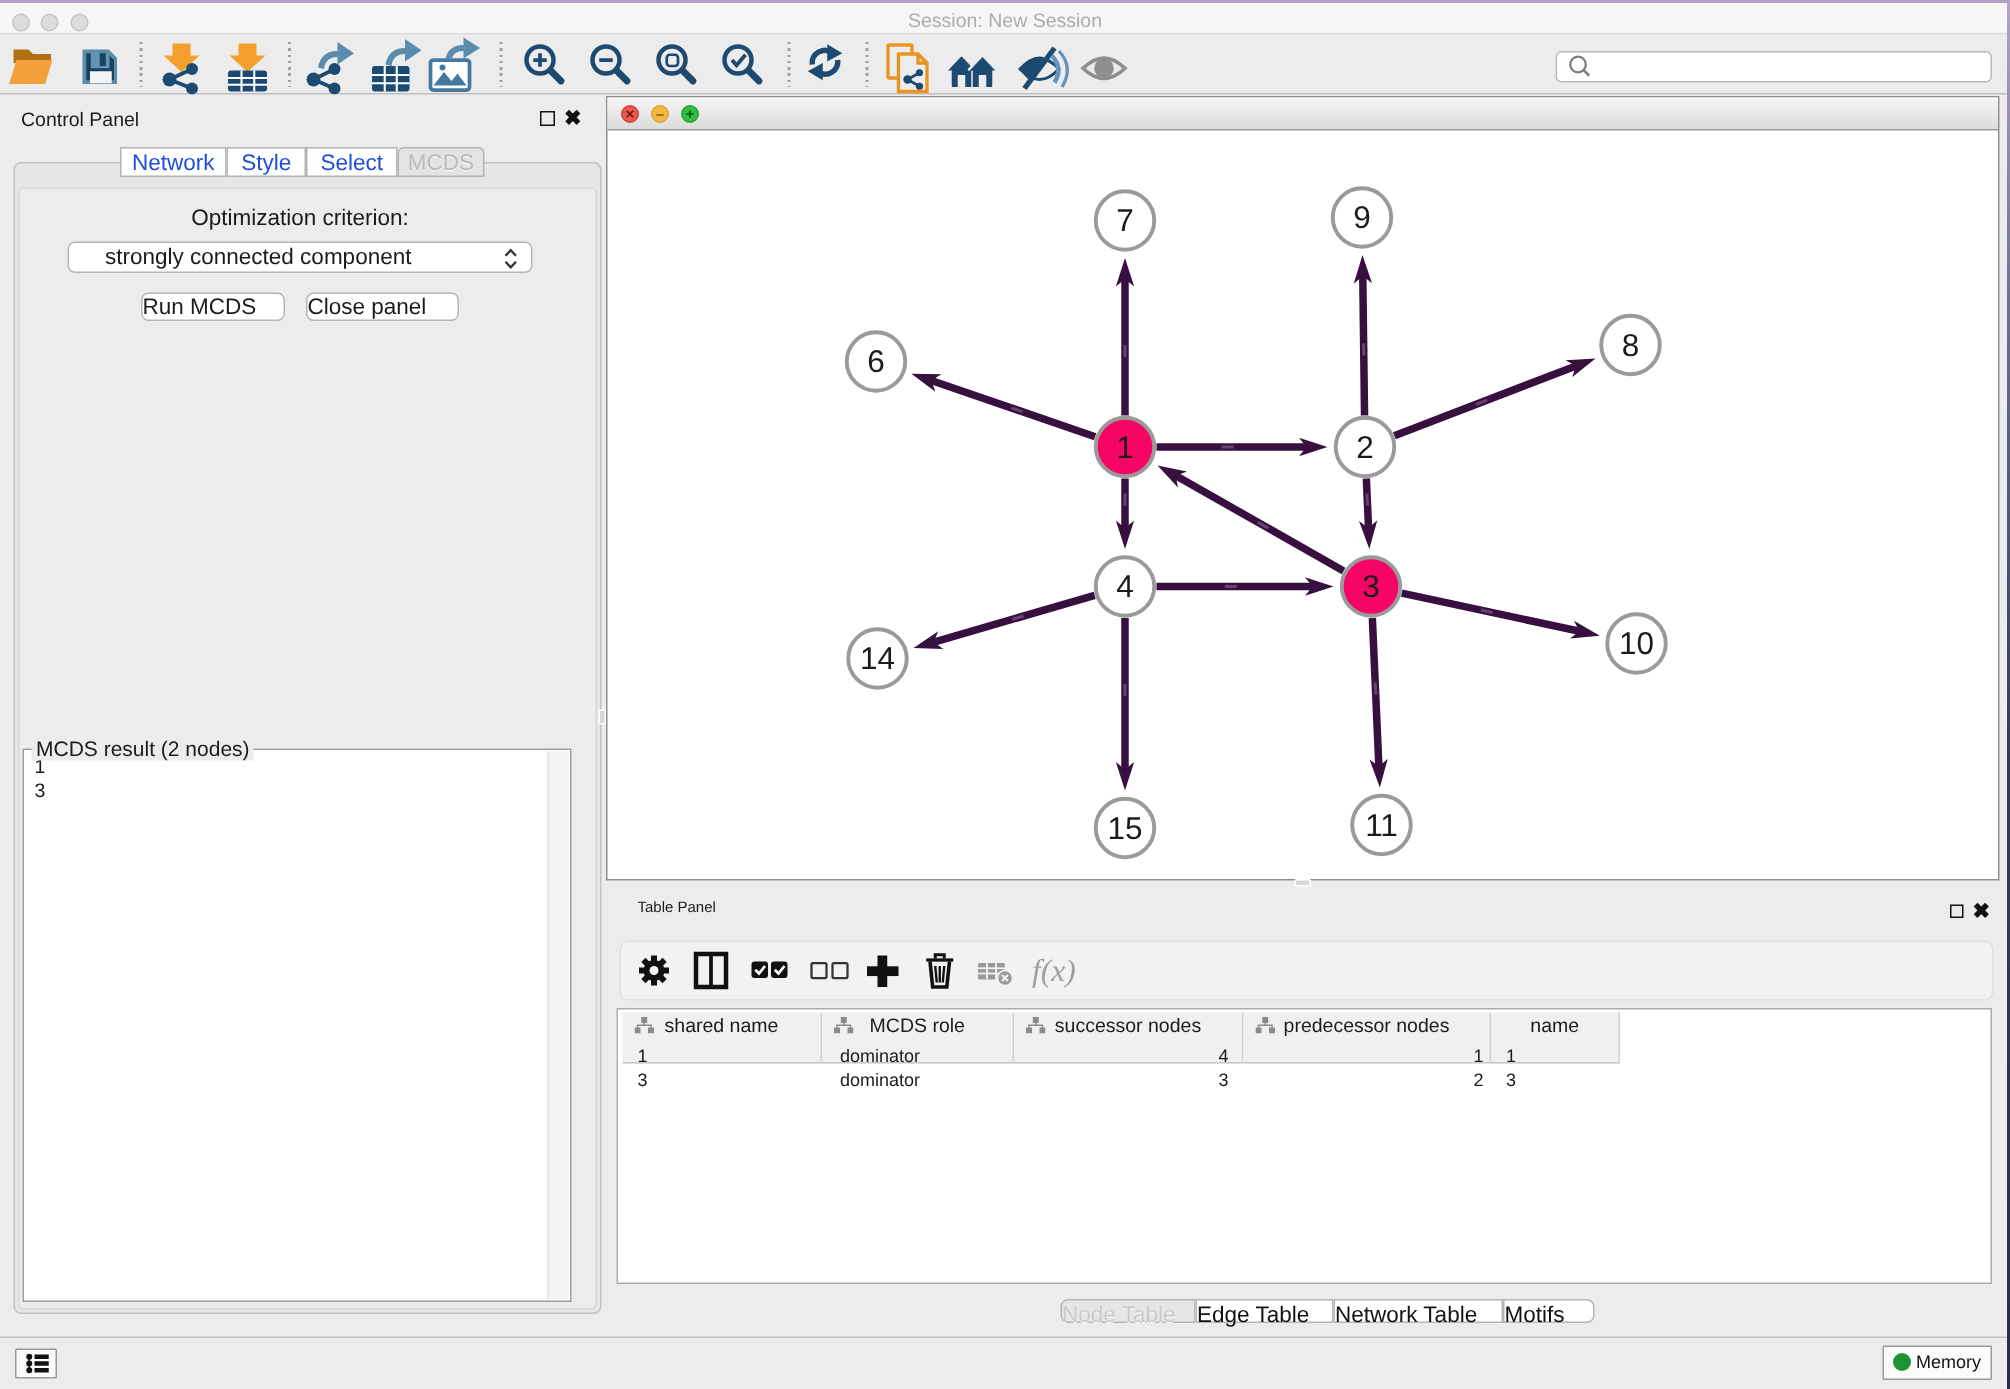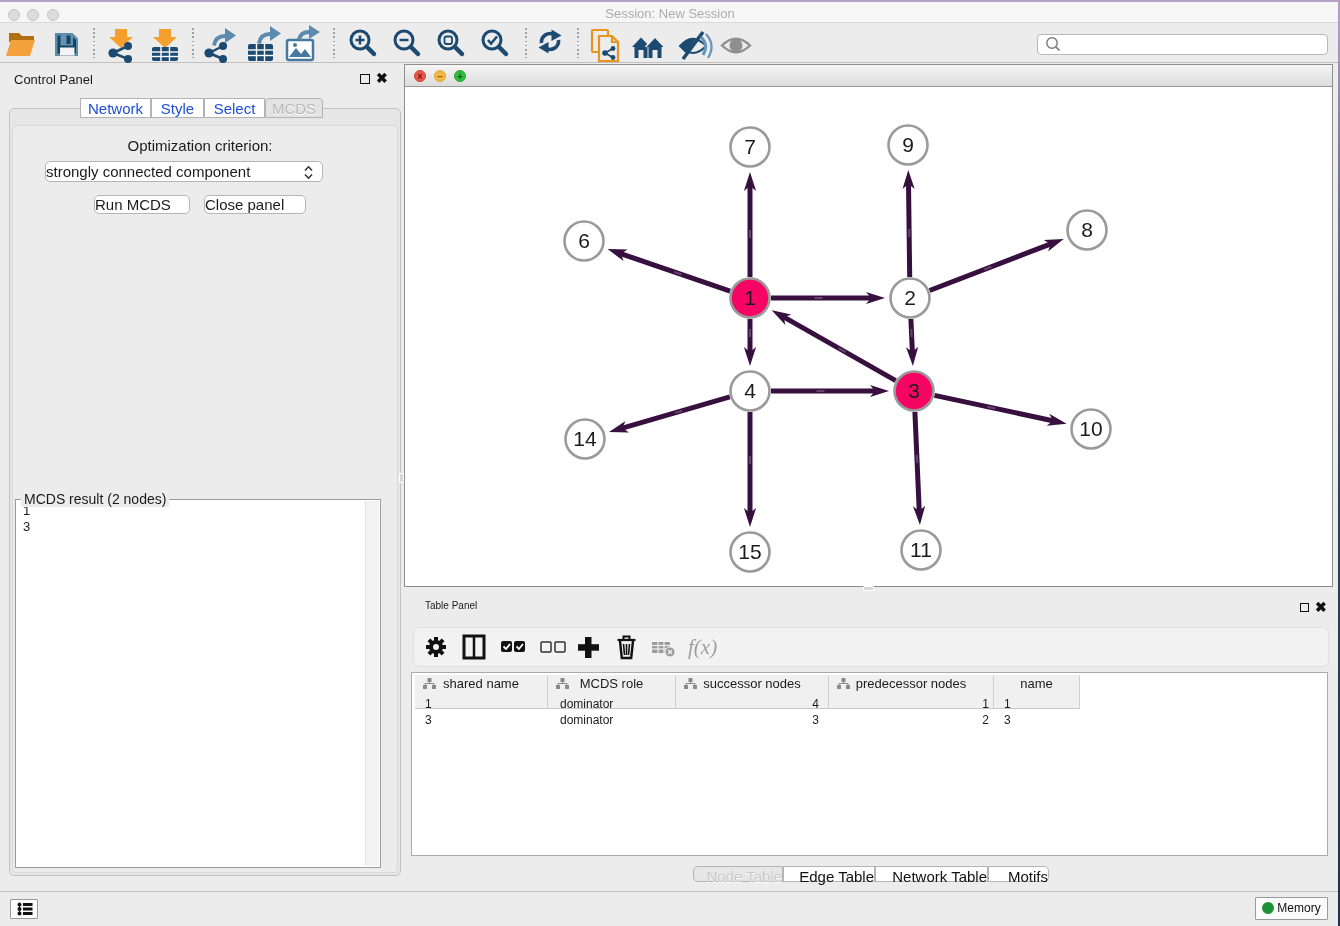--- a/index.html
+++ b/index.html
@@ -16,40 +16,40 @@
 .tsep { position:absolute; top:5px; height:30px; width:2px; background:repeating-linear-gradient(#9f9f9f 0 1.6px, rgba(0,0,0,0) 1.6px 4.2px); }
 #searchbox { left:1037px; top:11px; width:291px; height:21px; background:#fff; border:1px solid #b9b9b9; border-radius:4px; }
 
 #cp-title { left:14px; top:72px; font-size:13px; color:#1b1b1b; }
 #cp-float { left:360px; top:74px; width:10px; height:10px; border:1.5px solid #111; }
 #cp-close { left:376px; top:70px; font-size:14px; font-weight:bold; color:#111; }
 .tab { position:absolute; top:98px; height:20px; background:#fff; border:1px solid #b3b3b3; font-size:15px; color:#1d4ed8; text-align:center; line-height:19px; }
 #cp-outer { left:9px; top:108px; width:392px; height:768px; background:#e6e6e6; border:1px solid #c2c2c2; border-radius:5px; }
 #cp-inner { left:12px; top:125px; width:386px; height:748px; background:#ececec; border:1px solid #d8d8d8; border-radius:4px; }
 #opt-label { left:0px; top:137px; width:400px; text-align:center; font-size:15px; color:#1b1b1b; }
-#combo { left:45px; top:161px; width:278px; height:21px; background:#fff; border:1px solid #b5b5b5; border-radius:5px; font-size:15px; color:#1b1b1b; line-height:19px; padding-left:0; }
+#combo { left:45px; top:161px; width:310px; height:21px; background:#fff; border:1px solid #b5b5b5; border-radius:5px; font-size:15px; color:#1b1b1b; line-height:19px; padding-left:24px; }
 .btn { position:absolute; top:195px; height:19px; background:#fff; border:1px solid #b5b5b5; border-radius:5px; font-size:15px; color:#1b1b1b; line-height:17px; }
 #mcds-legend { left:21px; top:491px; font-size:14px; color:#1b1b1b; background:#ececec; padding:0 3px; z-index:3; }
 #mcds-box { left:15px; top:499px; width:366px; height:369px; background:#fff; border:1px solid #9c9c9c; z-index:2; }
 #mcds-scroll { position:absolute; right:1px; top:1px; width:14px; height:365px; background:#f3f3f3; border-left:1px solid #e0e0e0; }
 #mcds-text { position:absolute; left:7px; top:3px; font-size:13px; color:#1b1b1b; line-height:16px; }
 
 #netwin { left:404px; top:64px; width:929px; height:523px; border:1px solid #8e8e8e; background:#fff; }
 #net-titlebar { position:absolute; left:0; top:0; width:100%; height:22px; background:linear-gradient(#f5f5f5,#dcdcdc); border-bottom:1px solid #9a9a9a; }
 #net-title { position:absolute; left:0; top:4px; width:100%; text-align:center; font-size:13px; font-weight:bold; color:#111; }
 .mac { position:absolute; top:5px; width:12px; height:12px; border-radius:50%; font-size:10px; font-weight:bold; text-align:center; line-height:12px; }
 
 #tp-title { left:425px; top:600px; font-size:10px; color:#1b1b1b; }
 #tp-float { left:1300px; top:603px; width:9px; height:9px; border:1.5px solid #111; }
 #tp-close { left:1315px; top:599px; font-size:14px; font-weight:bold; color:#111; }
 #tp-toolbar { left:413px; top:627px; width:916px; height:40px; background:#f2f2f2; border:1px solid #e0e0e0; border-radius:6px; }
 #tablebox { left:411px; top:672px; width:917px; height:184px; background:#fff; border:1px solid #ababab; }
 .th { position:absolute; top:2px; height:34px; background:#f0f0f0; border-right:1px solid #d0d0d0; border-bottom:1px solid #c8c8c8; font-size:13px; color:#1b1b1b; text-align:center; line-height:18px; }
 .td { position:absolute; font-size:12px; color:#1b1b1b; }
-.btab { position:absolute; top:866px; height:16px; border:1px solid #b5b5b5; background:#fff; font-size:15px; color:#111; text-align:right; line-height:19px; }
+.btab { position:absolute; top:866px; height:16px; border:1px solid #b5b5b5; background:#fff; font-size:15px; color:#111; text-align:left; line-height:19px;margin-left:14px; }
 
 #statusbar { left:0; top:891px; width:1340px; height:35px; background:#ececec; border-top:1px solid #c4c4c4; }
 #sb-left { left:10px; top:899px; width:28px; height:20px; background:#fbfbfb; border:1px solid #9a9a9a; border-radius:1px; }
 #sb-mem { left:1255px; top:897px; width:73px; height:23px; background:#fbfbfb; border:1px solid #9a9a9a; border-radius:1px; font-size:12px; color:#111; text-align:center; line-height:21px; }
 </style>
 </head>
 <body>
 <div class="abs" id="wallpaper-top"></div>
 <div class="abs" id="titlebar">
   <div class="tl" style="left:8px;"></div>

